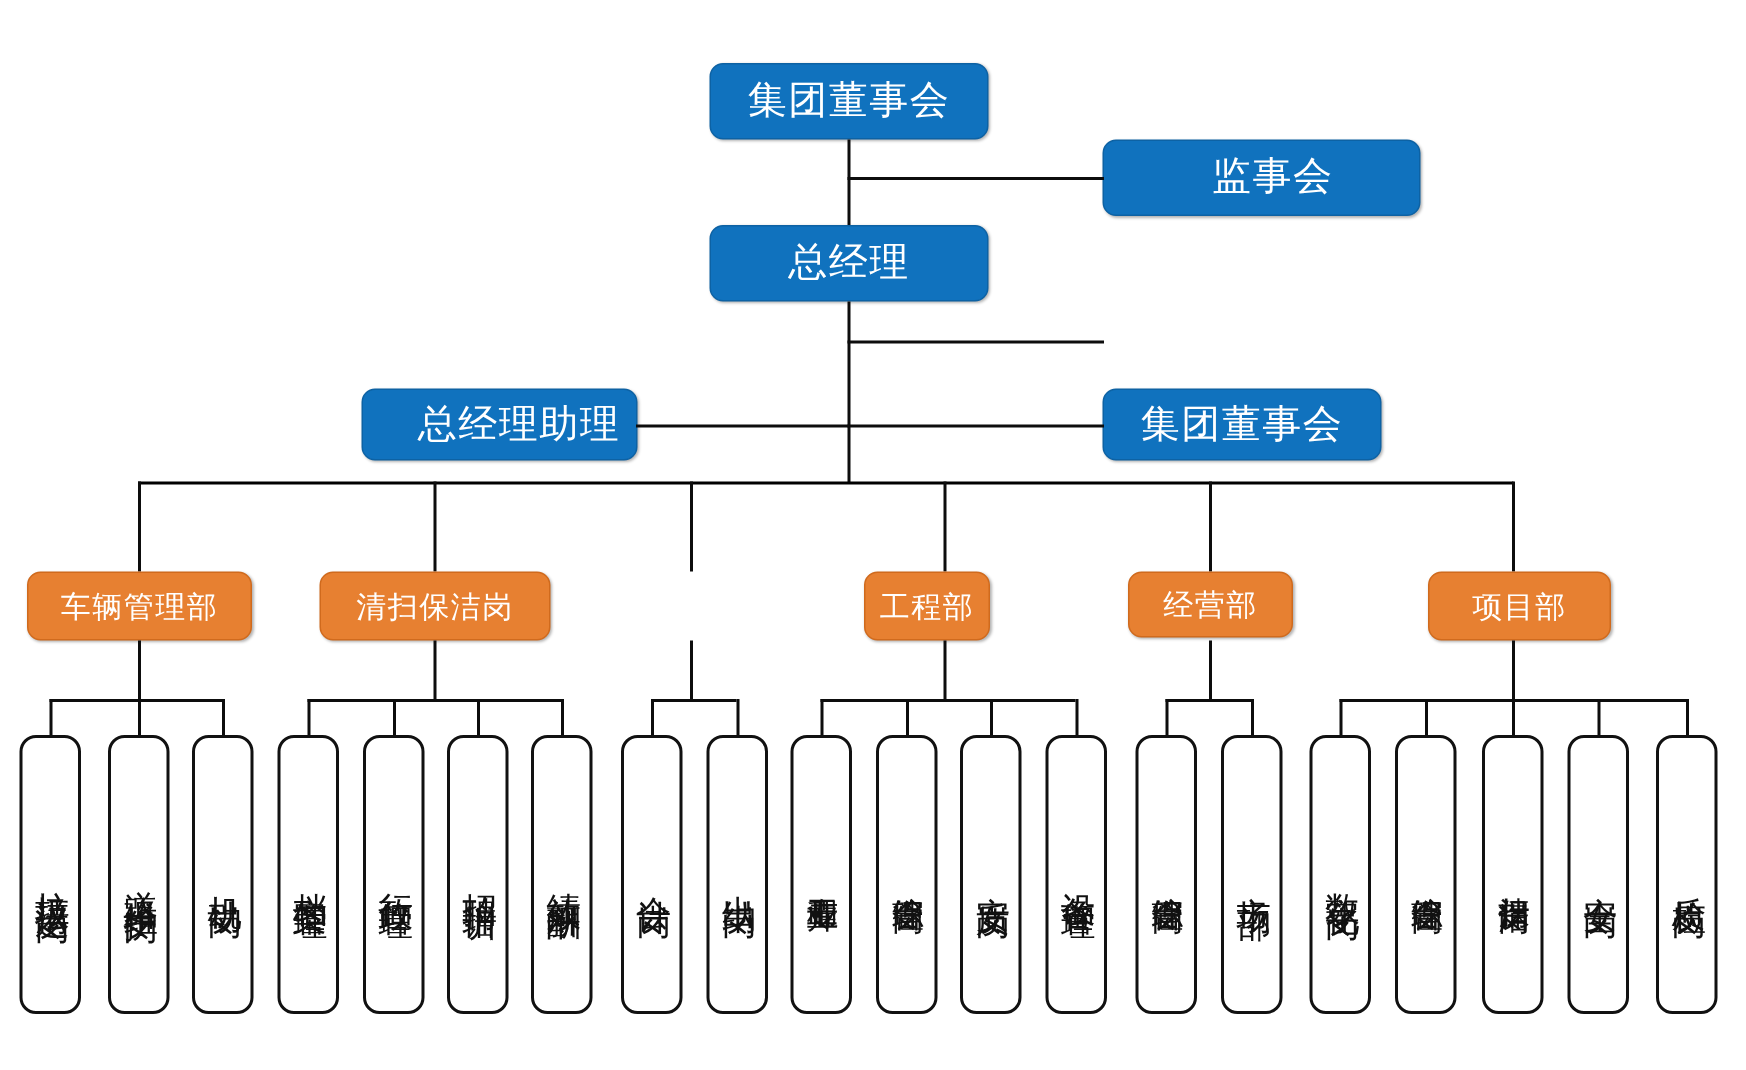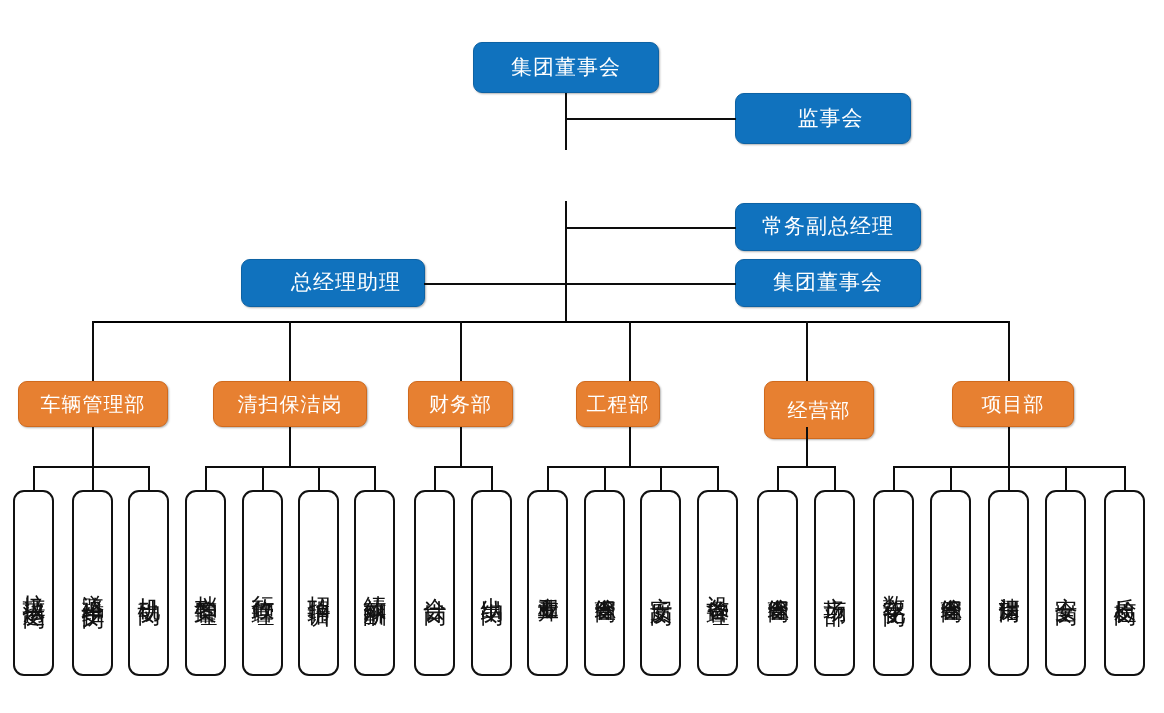--- a/index.html
+++ b/index.html
@@ -23,21 +23,21 @@
     position:absolute;
     display:flex;align-items:center;justify-content:center;
     border-radius:9px;
     color:#ffffff;
     text-align:center;
     line-height:1.1;
     box-sizing:border-box;
     letter-spacing:1px;
     box-shadow:1px 1px 2px rgba(0,0,0,.30);
   }
-  .node.blue{background:#1072BE;border:1px solid #0d62a4;font-size:21px;}
+  .node.blue{background:#1072BE;border:1px solid #0d62a4;font-size:26px;}
   .node.orange{background:#E78031;border:1px solid #d06a1d;font-size:20px;}
 
   
   .leaf{
     position:absolute;
     border:2px solid #111111;
     border-radius:11px;
     background:#ffffff;
     color:#111111;
     box-sizing:border-box;
@@ -59,28 +59,28 @@
 </style>
 </head>
 <body>
 
 <div id="chart">
 
   <div class="node blue" style="left:473px;top:42px;width:186px;height:51px;">
     <span>集团董事会</span>
   </div>
 
-  <div class="node blue" style="left:735px;top:93px;width:176px;height:51px;padding-left:15px;">
+  <div class="node blue" style="left:735px;top:93px;width:212px;height:51px;padding-left:15px;">
     <span>监事会</span>
   </div>
 
-
-  <div class="node blue" style="left:735px;top:203px;width:186px;height:48px;">
-    <span>常务副总经理</span>
-  </div>
+  <div class="node blue" style="left:473px;top:150px;width:186px;height:51px;">
+    <span>总经理</span>
+  </div>
+
 
   <div class="node blue" style="left:735px;top:259px;width:186px;height:48px;">
     <span>集团董事会</span>
   </div>
 
   <div class="node blue" style="left:241px;top:259px;width:184px;height:48px;padding-left:26px;">
     <span>总经理助理</span>
   </div>
 
   <div class="ln v" style="left:565px;top:93px;height:57px;"></div>
@@ -101,27 +101,24 @@
   <div class="ln v" style="left:629px;top:321px;height:60px;"></div>
   <div class="ln v" style="left:806px;top:321px;height:60px;"></div>
   <div class="ln v" style="left:1008px;top:321px;height:60px;"></div>
 
   <div class="node orange" style="left:18px;top:381px;width:150px;height:46px;">
     <span>车辆管理部</span>
   </div>
   <div class="node orange" style="left:213px;top:381px;width:154px;height:46px;">
     <span>清扫保洁岗</span>
   </div>
-  <div class="node orange" style="left:408px;top:381px;width:105px;height:46px;">
-    <span>财务部</span>
-  </div>
   <div class="node orange" style="left:576px;top:381px;width:84px;height:46px;">
     <span>工程部</span>
   </div>
-  <div class="node orange" style="left:752px;top:381px;width:110px;height:58px;margin-left:12px;">
+  <div class="node orange" style="left:752px;top:381px;width:110px;height:44px;">
     <span>经营部</span>
   </div>
   <div class="node orange" style="left:952px;top:381px;width:122px;height:46px;">
     <span>项目部</span>
   </div>
 
   <div class="ln v" style="left:92px;top:427px;height:40px;"></div>
   <div class="ln v" style="left:289px;top:427px;height:40px;"></div>
   <div class="ln v" style="left:460px;top:427px;height:40px;"></div>
   <div class="ln v" style="left:629px;top:427px;height:40px;"></div>

